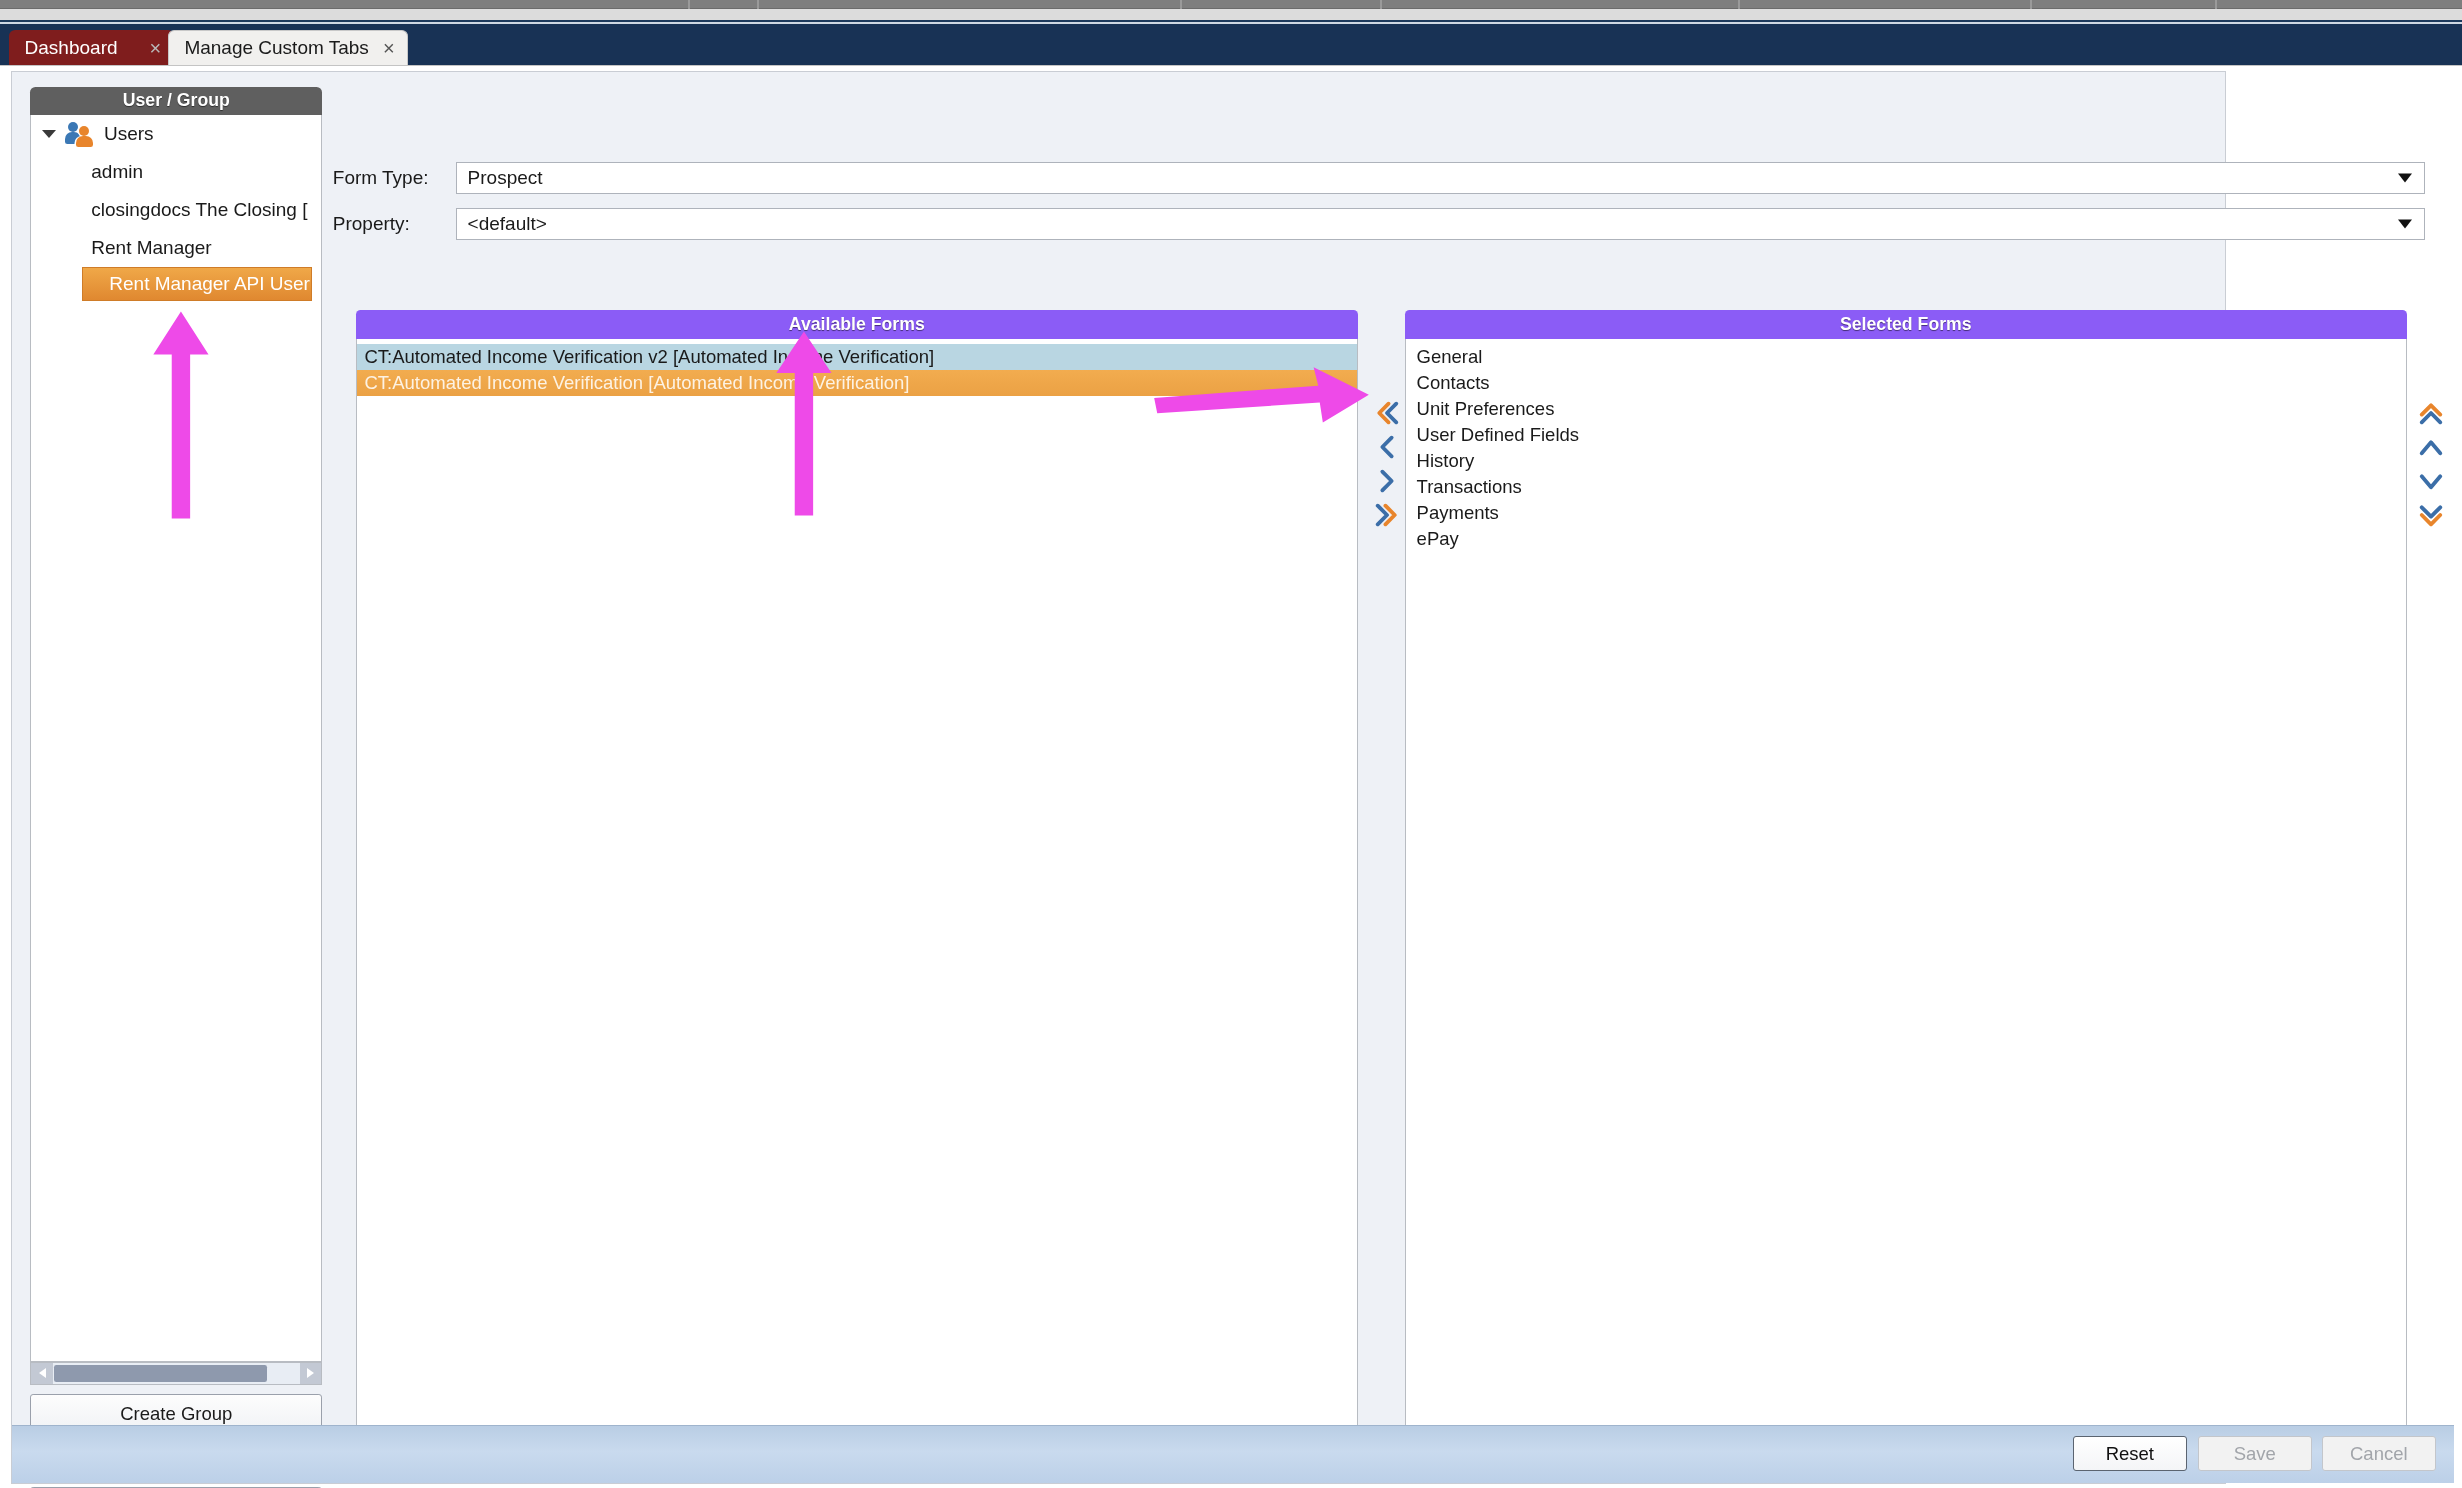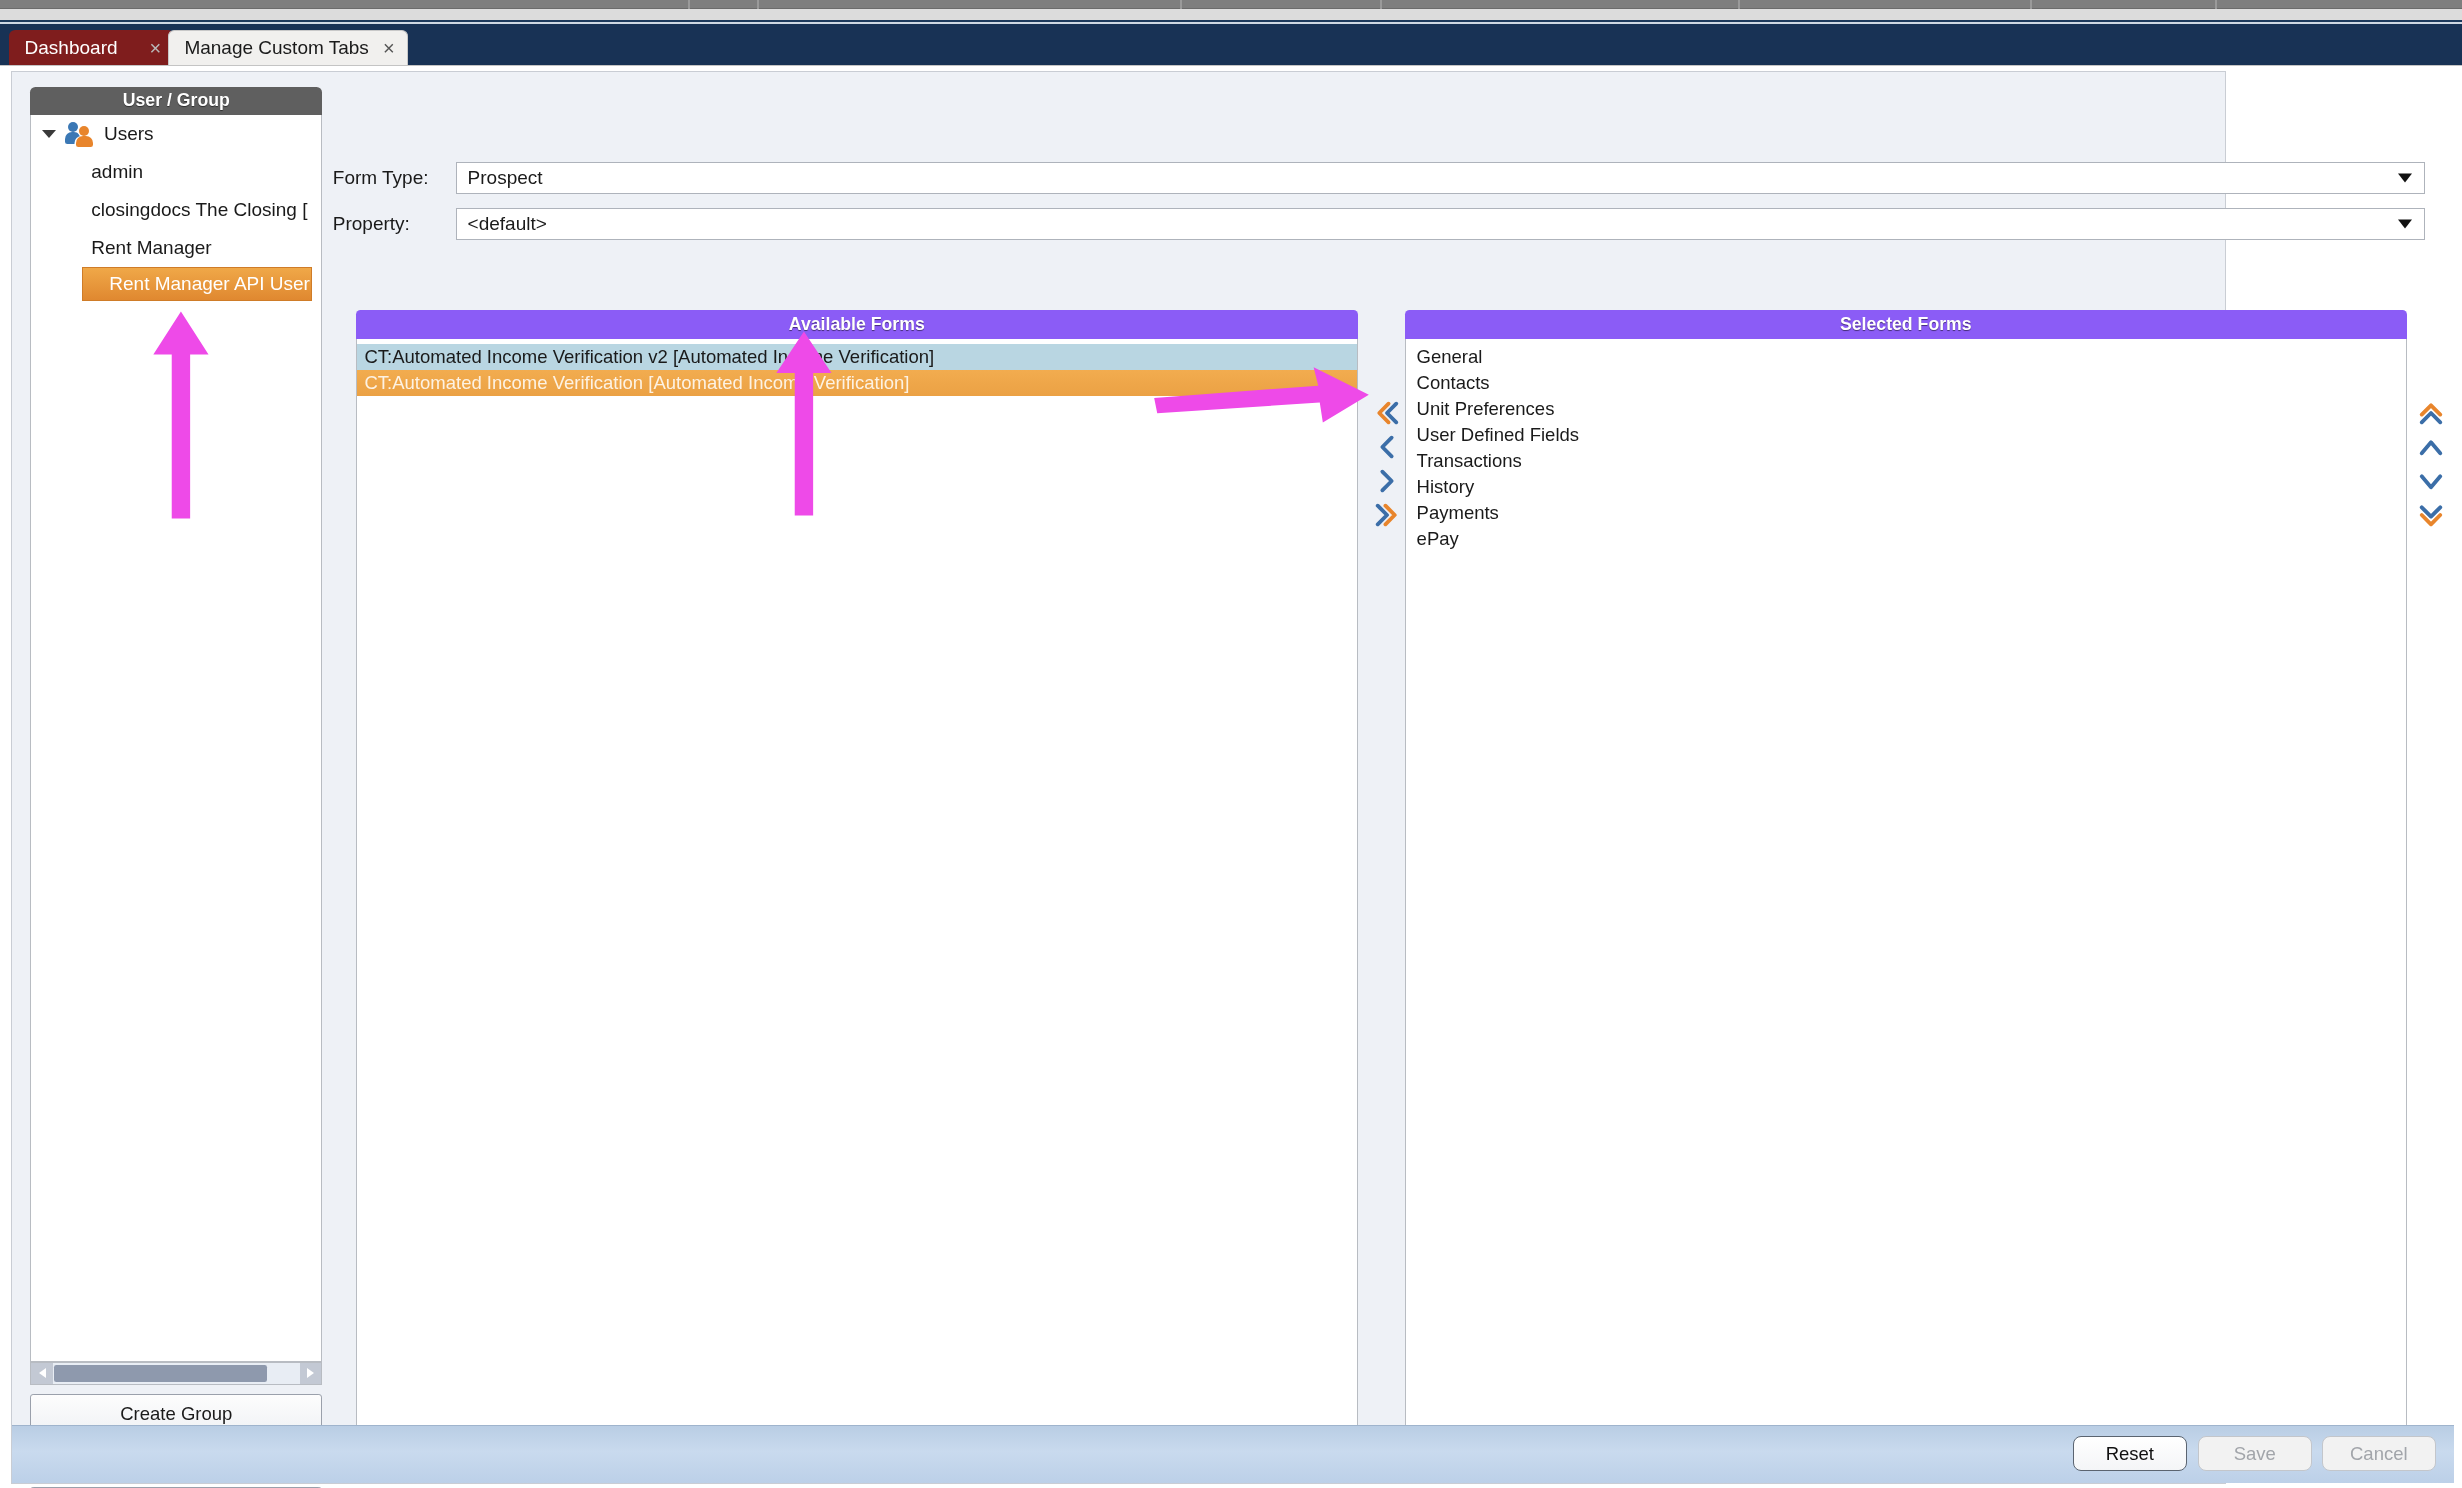--- a/index.html
+++ b/index.html
@@ -256,21 +256,21 @@
 
   
   .bottombar {
     position: absolute; left: 0; bottom: 0;
     width: 2442px; height: 58px;
     background: linear-gradient(to bottom,#b9cde4 0%,#c9daee 45%,#bcd0e8 100%);
     border-top: 0.8px solid #9fb4cd;
   }
   .actbtn {
     position: absolute; top: 10.8px; height: 35px; width: 114px;
-    border-radius: 8px;
+    border-radius: 3px;
     font-size: 18.5px;
     display: flex; align-items: center; justify-content: center;
     font-family: "Liberation Sans", sans-serif;
   }
   .actbtn.enabled {
     background: linear-gradient(to bottom,#ffffff 0%,#f4f5f7 100%);
     border: 1.5px solid #5b6470; color: #111111;
   }
   .actbtn.disabled {
     background: #f2f2f2;
@@ -412,22 +412,22 @@
           </div>
         </div>
 
         <div class="list-panel" style="left:1072px; top:223px; width:1002px;">
           <div class="list-head">Selected Forms</div>
           <div class="list-body" style="height:1117px;">
             <div class="list-item sel-item">General</div>
             <div class="list-item sel-item">Contacts</div>
             <div class="list-item sel-item">Unit Preferences</div>
             <div class="list-item sel-item">User Defined Fields</div>
+            <div class="list-item sel-item">History</div>
             <div class="list-item sel-item">Transactions</div>
-            <div class="list-item sel-item">History</div>
             <div class="list-item sel-item">Payments</div>
             <div class="list-item sel-item">ePay</div>
           </div>
         </div>
 
         <div class="reorder" style="left:2081px; top:309px;">
           <div class="chev">
             <svg width="34" height="34" viewBox="0 0 44 44">
               <polyline points="10,24 22,12 34,24" fill="none" stroke="#e8852c" stroke-width="5" stroke-linecap="round" stroke-linejoin="round"></polyline>
               <polyline points="10,34 22,22 34,34" fill="none" stroke="#3b6ea8" stroke-width="5" stroke-linecap="round" stroke-linejoin="round"></polyline>

